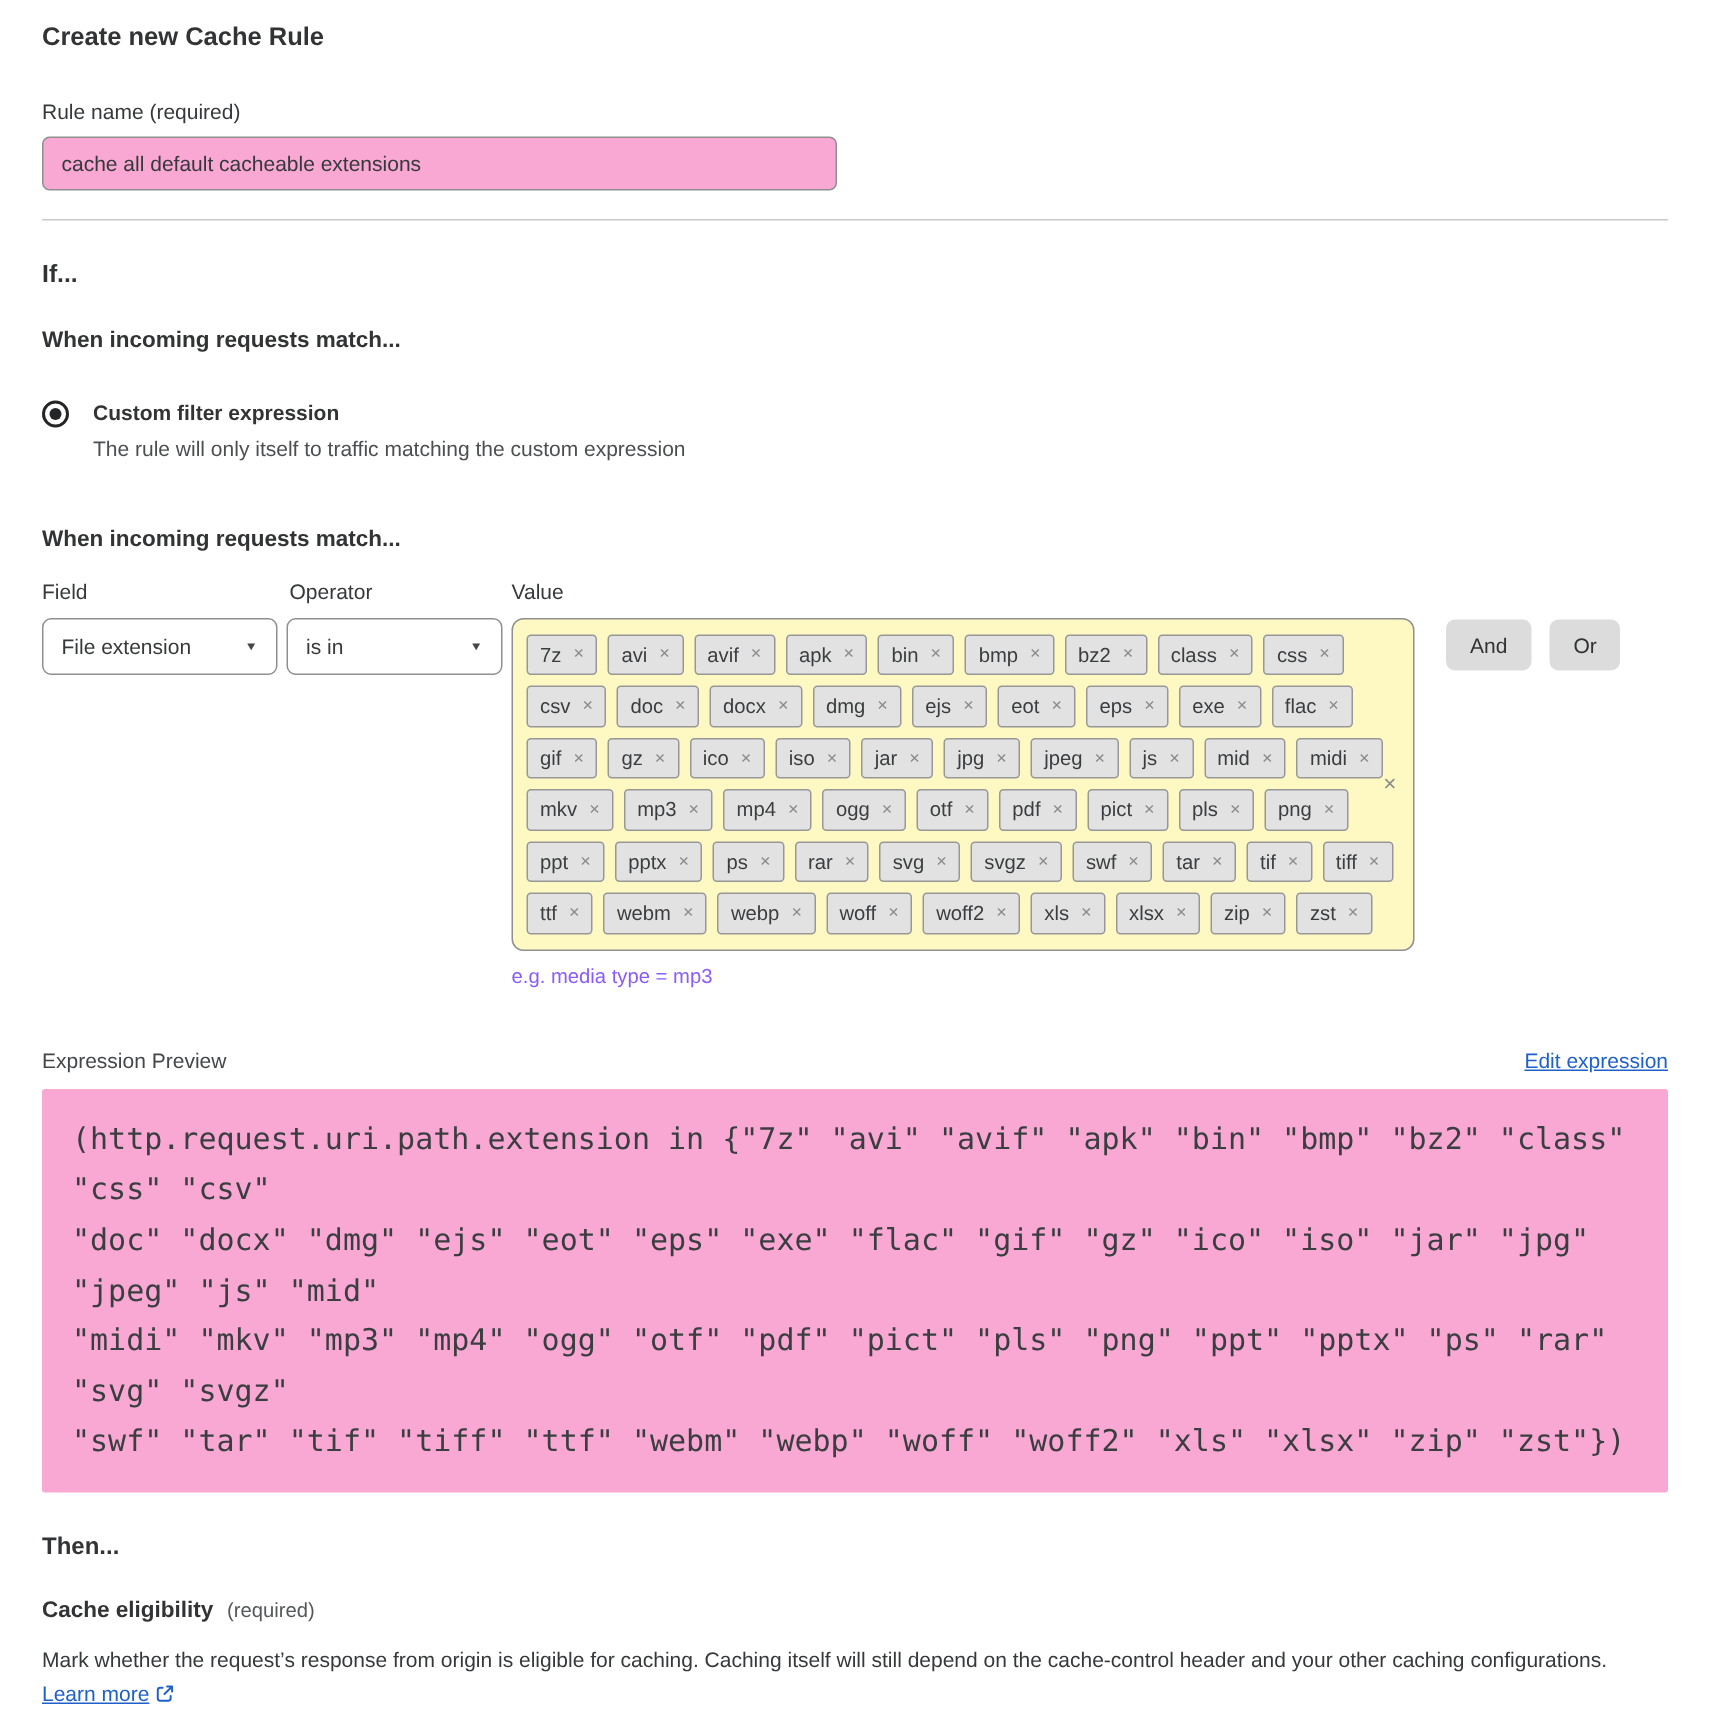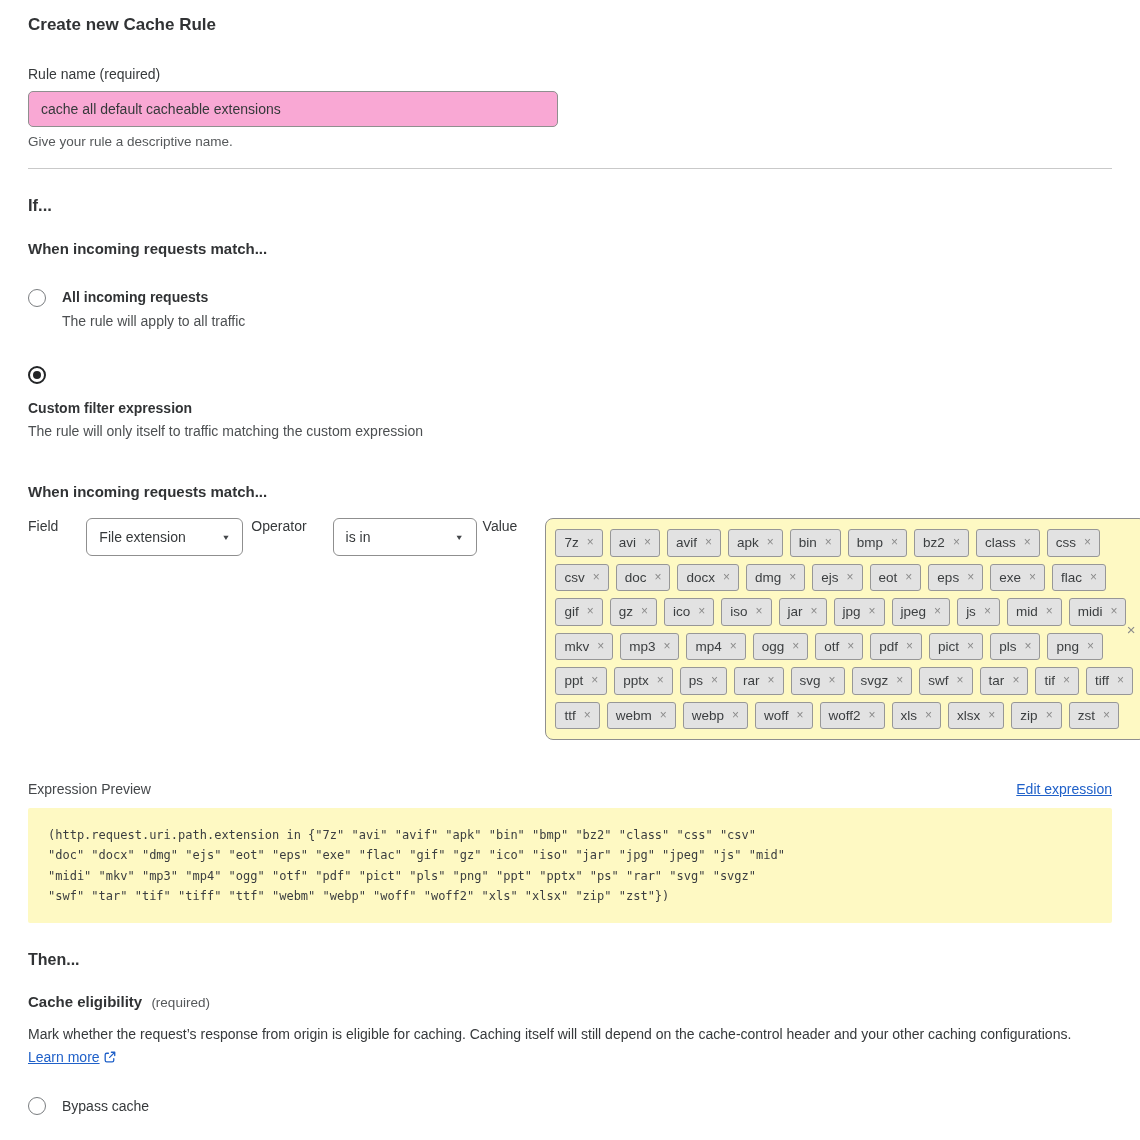--- a/index.html
+++ b/index.html
@@ -39,21 +39,21 @@
     width: 8px; height: 8px; border-radius: 50%; background: #232527;
     transform: translate(-50%, -50%);
   }
   .radio-texts { display: flex; flex-direction: column; }
   .radio-label { font-size: 14px; font-weight: bold; color: #313335; line-height: 1.25; }
   .radio-row.normal .radio-label { font-weight: normal; color: #36393b; }
   .radio-desc { font-size: 14px; color: #4c4f51; margin-top: 6px; }
 
   .builder-heading { margin-top: 44px; }
   .builder-row { display: flex; align-items: flex-start; gap: 8px; margin-top: 18px; }
-  .builder-col { display: flex; flex-direction: row; gap: 28px; }
+  .builder-col { display: flex; flex-direction: column; }
   .builder-col .col-label { font-size: 14px; color: #36393b; margin-bottom: 10px; }
   .select-box {
     height: 38px; border: 1px solid #8f8f8f; border-radius: 6px; background: #fff;
     display: flex; align-items: center; justify-content: space-between;
     padding: 0 12px; font-size: 14px; color: #36393b; cursor: pointer;
   }
   .select-field { width: 157px; }
   .select-operator { width: 144px; margin-left: -2px; }
   .caret { font-size: 9px; color: #44474a; transform: scaleY(0.85); }
 
@@ -80,23 +80,23 @@
   .conn-btn {
     background: #dcdcdc; border: none; border-radius: 6px; padding: 9px 16px;
     font-size: 14px; color: #313335; font-family: "Liberation Sans", sans-serif;
     cursor: pointer;
   }
 
   .preview-row { display: flex; justify-content: space-between; align-items: baseline; margin-top: 41px; }
   .preview-label { font-size: 14px; color: #44474a; }
   .link { color: #2061c9; text-decoration: underline; font-size: 14px; cursor: pointer; }
   .code-block {
-    margin-top: 11px; background: #fef9c3; border-radius: 2px;
+    margin-top: 11px; background: #f9a8d4; border-radius: 2px;
     padding: 17px 20px; font-family: "DejaVu Sans Mono", monospace;
-    font-size: 12px; line-height: 1.68; color: #3b3e40;
+    font-size: 20px; line-height: 1.68; color: #3b3e40;
     white-space: pre-wrap; word-break: break-word;
   }
 
   .then-heading { margin-top: 28px; font-size: 16px; }
   .elig-line { margin-top: 24px; font-size: 15px; }
   .elig-label { font-weight: bold; color: #313335; font-size: 15px; }
   .elig-required { color: #55585a; font-size: 13.5px; margin-left: 5px; }
   .elig-desc { margin-top: 13px; font-size: 14px; color: #36393b; line-height: 1.62; max-width: 1070px; }
   .ext-icon { display: inline-block; vertical-align: -2px; margin-left: 3px; }
 
@@ -105,35 +105,27 @@
 </style>
 </head>
 <body>
 
 <div class="page">
 
   <h1 class="title">Create new Cache Rule</h1>
 
   <div class="field-label">Rule name (required)</div>
   <input class="text-input" type="text" value="cache all default cacheable extensions" style="">
-  <div class="help-text">Give your rule a descriptive name.</div>
 
   <hr class="divider">
 
   <div class="section-heading">If...</div>
   <div class="sub-heading">When incoming requests match...</div>
 
   <div class="radio-group">
-    <div class="radio-row">
-      <span class="radio-circle"></span>
-      <span class="radio-texts">
-        <span class="radio-label">All incoming requests</span>
-        <span class="radio-desc">The rule will apply to all traffic</span>
-      </span>
-    </div>
     <div class="radio-row selected">
       <span class="radio-circle"></span>
       <span class="radio-texts">
         <span class="radio-label">Custom filter expression</span>
         <span class="radio-desc">The rule will only itself to traffic matching the custom expression</span>
       </span>
     </div>
   </div>
 
   <div class="sub-heading builder-heading">When incoming requests match...</div>

